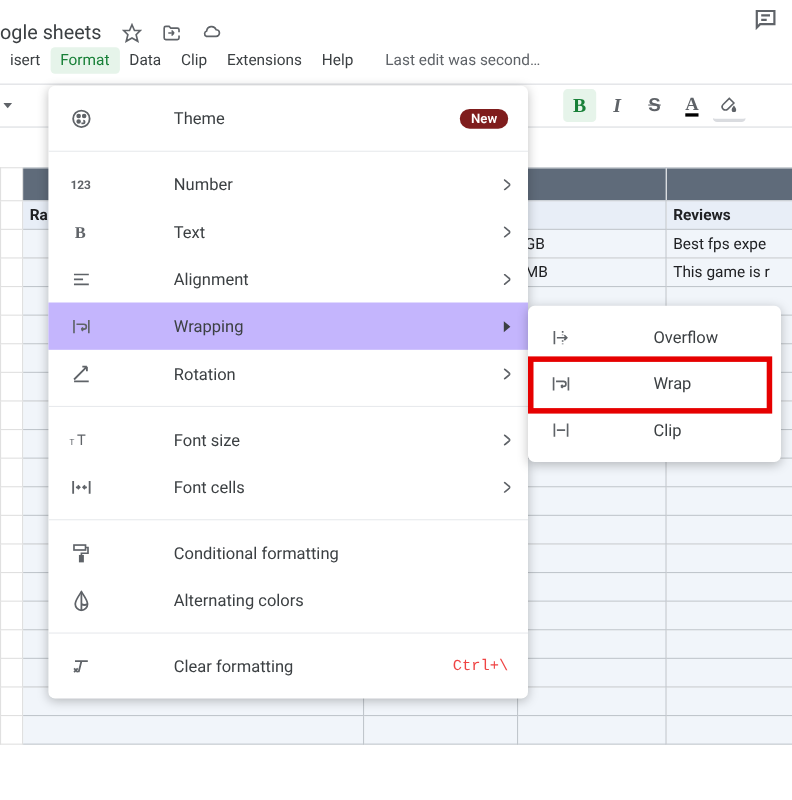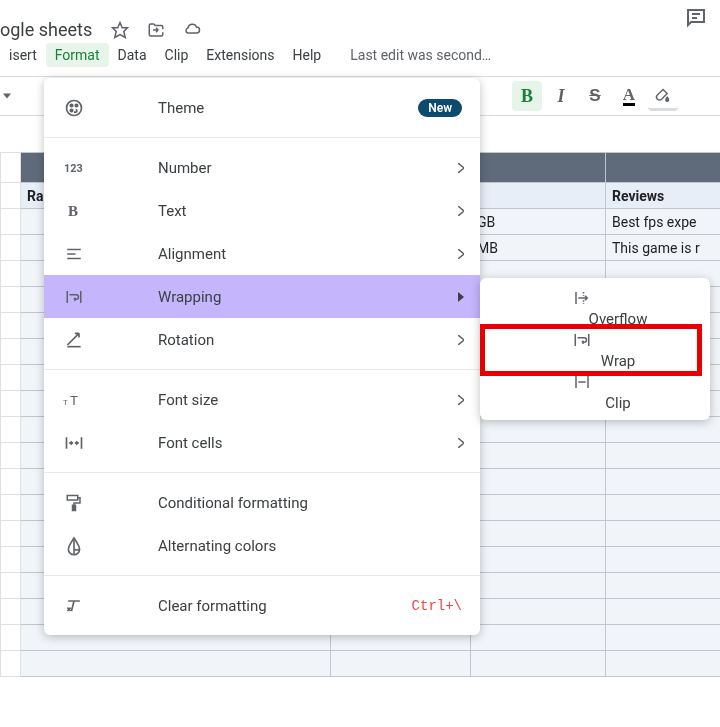--- a/index.html
+++ b/index.html
@@ -179,21 +179,21 @@
       color: #5f6368;
     }
     .dd-submenu-arrow-filled {
       width: 0; height: 0;
       border-top: 5px solid transparent;
       border-bottom: 5px solid transparent;
       border-left: 6px solid #3c4043;
     }
     .dd-sep { height: 1px; background: #e8eaed; margin: 8px 0; }
     .dd-badge {
-      background: #0c4a6e;
+      background: #7f1d1d;
       color: #fff;
       font-size: 12px;
       font-weight: 600;
       border-radius: 10px;
       padding: 2px 10px;
       margin-left: auto;
     }
     .dd-shortcut {
       color: #ef4444;
       font-size: 14px;
@@ -206,21 +206,21 @@
       position: absolute;
       left: 480px;
       top: 278px;
       width: 230px;
       background: #fff;
       border-radius: 6px;
       box-shadow: 0 2px 10px rgba(0,0,0,.25);
       padding: 8px 0;
       z-index: 11;
     }
-    .submenu .dd-item { height: 42px; flex-direction: column; }
+    .submenu .dd-item { height: 42px; }
     .wrap-highlight {
       position: absolute;
       border: 5px solid #e60000;
       left: 480px;
       top: 324px;
       width: 222px;
       height: 52px;
       z-index: 12;
       pointer-events: none;
     }

